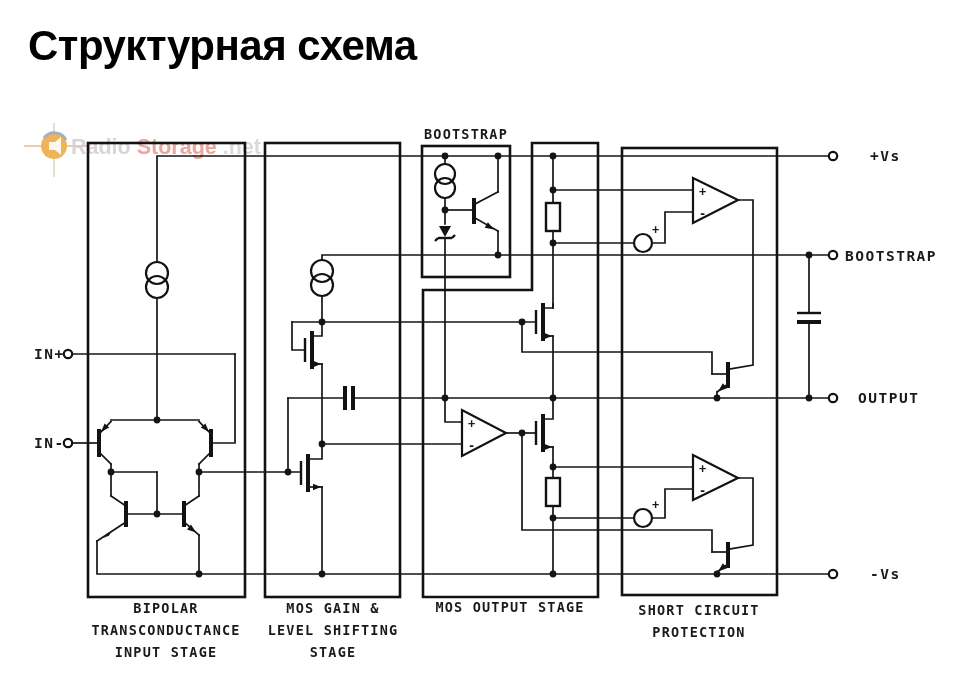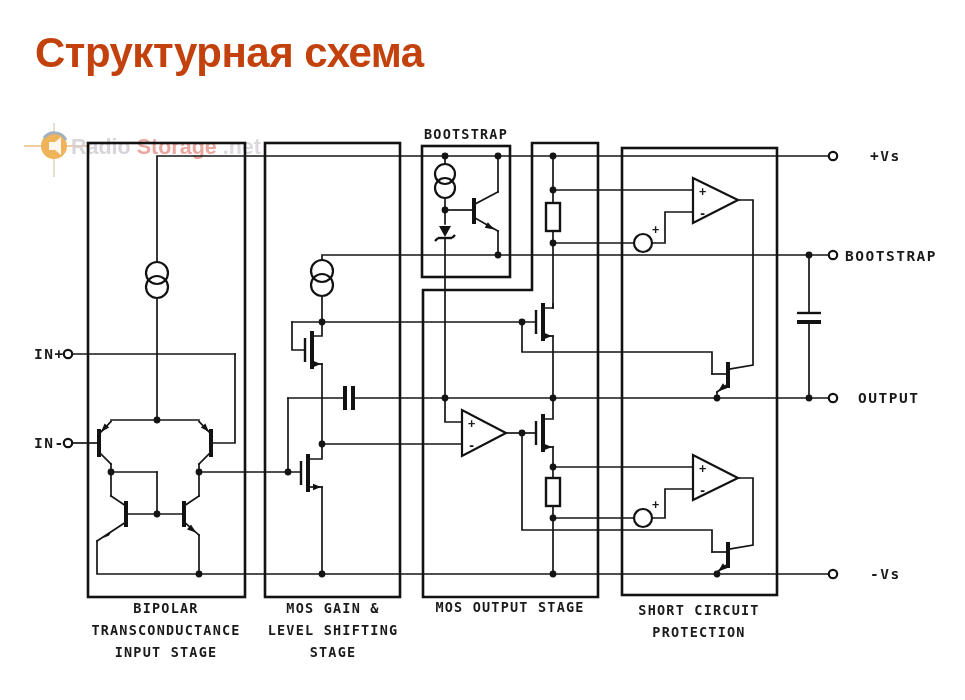--- a/index.html
+++ b/index.html
@@ -1,19 +1,19 @@
 <!DOCTYPE html>
 <html><head>
 <meta charset="utf-8">
 <style>
   html,body{margin:0;padding:0;background:#ffffff;}
   body{width:965px;height:700px;position:relative;overflow:hidden;
        font-family:"Liberation Sans",sans-serif;}
-  .page-title{position:absolute;left:28px;top:22px;margin:7px;
-      font-size:42px;font-weight:600;letter-spacing:-.5px;color:#c2410c;
+  .page-title{position:absolute;left:28px;top:22px;margin:0;
+      font-size:42px;font-weight:600;letter-spacing:-.5px;color:#000000;
       font-family:"Liberation Sans",sans-serif;}
   svg{position:absolute;left:0;top:0;}
   .w   {stroke:#161616;stroke-width:1.7;fill:none;stroke-linecap:square;}
   .bx  {stroke:#121212;stroke-width:2.6;fill:none;}
   .cmp {stroke:#121212;stroke-width:2.2;fill:none;}
   .bar {stroke:#121212;stroke-width:4;fill:none;stroke-linecap:butt;}
   .bar2{stroke:#121212;stroke-width:2.4;fill:none;}
   .fill{fill:#121212;stroke:none;}
   .dot {fill:#141414;stroke:none;}
   .rez {fill:#ffffff;stroke:#121212;stroke-width:2.4;}

